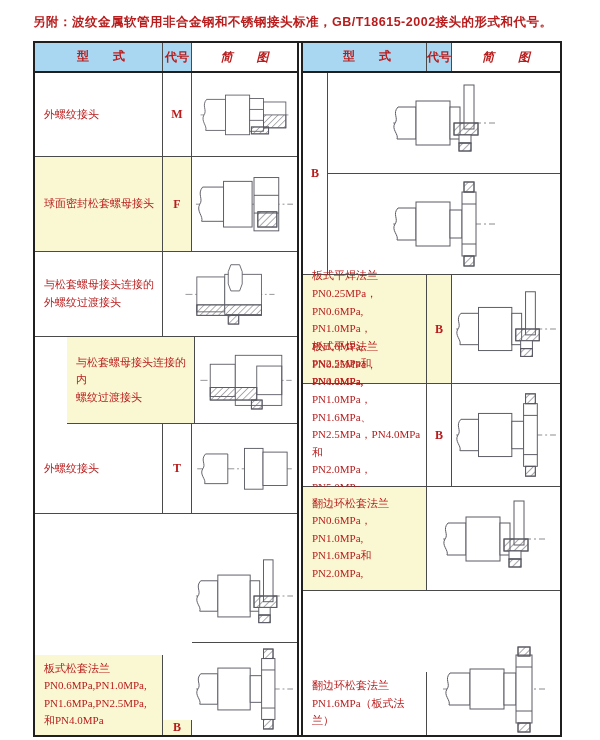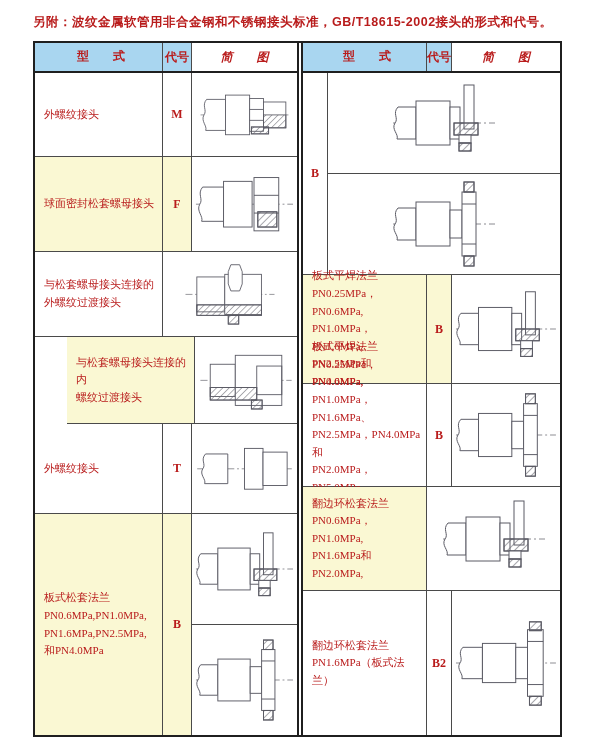--- a/index.html
+++ b/index.html
@@ -7,21 +7,21 @@
         font-family:"Liberation Sans", sans-serif;color:#b91c1c;}
   .title{margin:14px 20px 10px 33px;font-size:12.5px;font-weight:bold;letter-spacing:0.5px;
          font-family:"Liberation Sans", sans-serif;}
   .table{margin-left:33px;width:529px;height:696px;box-sizing:border-box;
          border:2px solid #1f1f1f;display:flex;background:#fff;}
   .half{display:flex;flex-direction:column;min-width:0;}
   .half.left{flex:0 0 262px;}
   .half.right{flex:1;}
   .divider{flex:0 0 2px;background:#fff;border-left:2px solid #1f1f1f;border-right:2px solid #1f1f1f;}
   .row{display:flex;border-bottom:1px solid #4a4a4a;min-height:0;box-sizing:border-box;}
-  .row:last-child{border-bottom:none;}
+  .row:last-child{border-bottom:none;align-items:flex-end;}
   .row.header{flex:0 0 30px;border-bottom:2px solid #1f1f1f;}
   .left .row:nth-child(2){flex:0 0 84px;}
   .left .row:nth-child(3){flex:0 0 95px;justify-content:flex-end;}
   .left .row:nth-child(4){flex:0 0 85px;}
   .left .row:nth-child(5){flex:0 0 87px;margin-left:32px;}
   .left .row:nth-child(6){flex:0 0 90px;}
   .left .row:nth-child(7){flex:1;}
   .right .row:nth-child(2){flex:0 0 202px;}
   .right .row:nth-child(3){flex:0 0 109px;}
   .right .row:nth-child(4){flex:0 0 103px;}
@@ -302,21 +302,20 @@
                 <rect x="67" y="56" width="12" height="8" fill="white"></rect>
                 <rect x="67" y="64" width="12" height="8" fill="url(#hx)"></rect>
                 <rect x="67" y="64" width="12" height="8" fill="none"></rect>
               </svg>
             </div>
           </div>
         </div>
         <div class="row">
           <div class="c type">翻边环松套法兰
 PN1.6MPa（板式法兰）</div>
-          <div class="c code">B2</div>
           <div class="c diag">
             <div class="diag-box">
               <svg viewBox="0 0 104 88" width="104" height="88" stroke="#5a5a64" stroke-width="1" fill="none">
                 <line x1="1" y1="44" x2="103" y2="44" stroke-dasharray="8 3 2 3" stroke="#8a8a90"></line>
                 <path d="M8,28 C2,34.4 9,39.2 5,44 C1,50.4 9,55.2 7,60 L28,60 L28,28 Z" fill="white"></path>
                 <rect x="28" y="24" width="34" height="40" fill="white"></rect>
                 <rect x="62" y="28" width="12" height="32" fill="white"></rect>
                 <rect x="74" y="10" width="16" height="68" fill="white"></rect>
                 <line x1="74" y1="22" x2="90" y2="22"></line>
                 <line x1="74" y1="66" x2="90" y2="66"></line>

